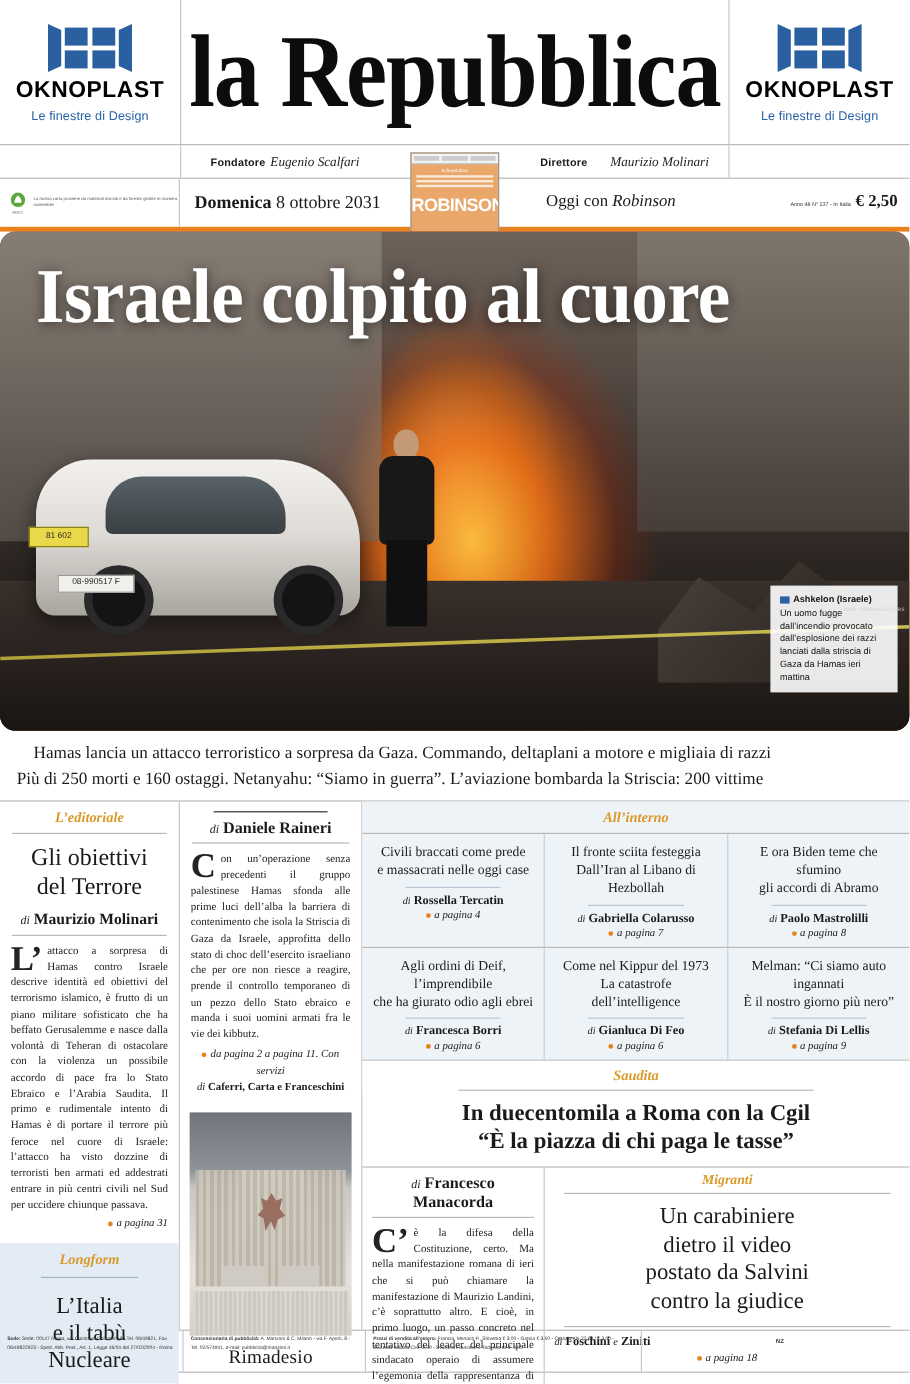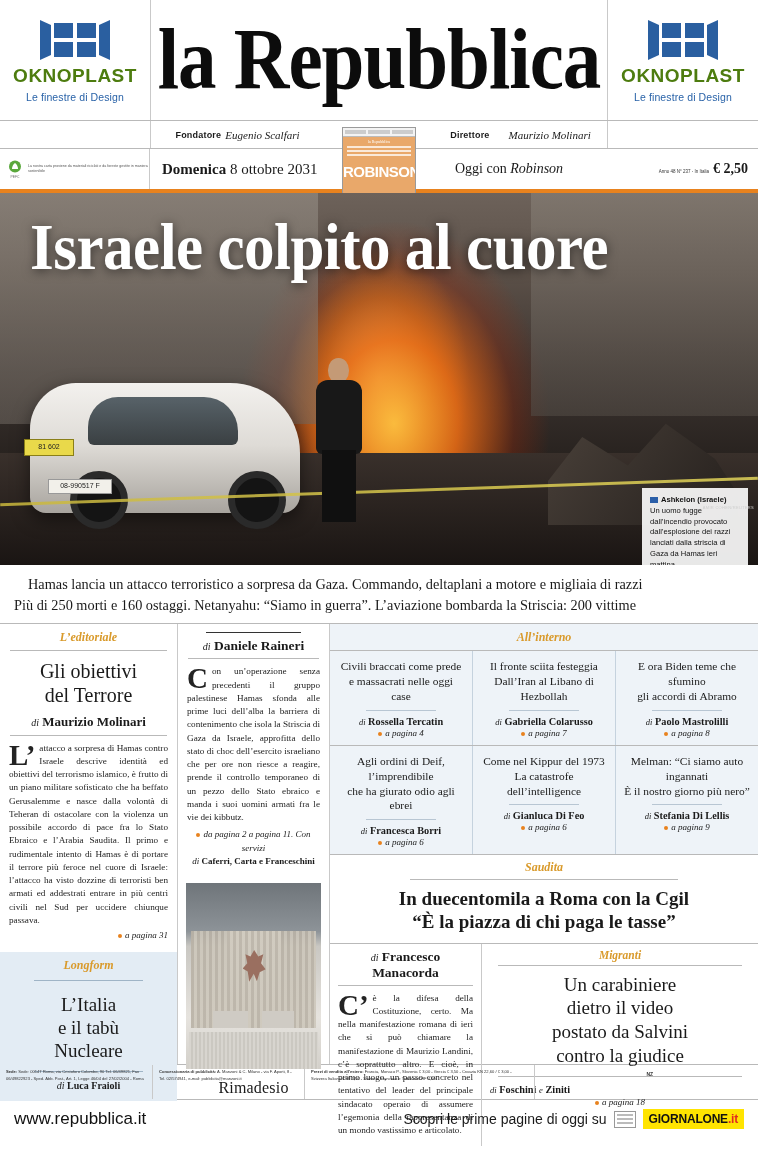--- a/index.html
+++ b/index.html
@@ -5,21 +5,21 @@
   html,body{margin:0;padding:0;background:#ffffff;}
   body{width:758px;height:1153px;font-family:"Liberation Serif",serif;color:#1a1a1a;overflow:hidden;}
   .page{position:relative;width:758px;height:1153px;background:#fff;}
 
   
   .masthead{display:flex;height:120px;border-bottom:1px solid #b9b9b9;}
   .ad-box{width:150px;display:flex;flex-direction:column;align-items:center;justify-content:center;gap:4px;}
   .ad-box.right{border-left:1px solid #c9c9c9;}
   .ad-box.left{border-right:1px solid #c9c9c9;}
   .okno-glyph{display:flex;align-items:center;justify-content:center;}
-  .okno-name{font-family:"Liberation Sans",sans-serif;font-weight:bold;font-size:19px;letter-spacing:.5px;color:#4d7c0f;}
+  .okno-name{font-family:"Liberation Sans",sans-serif;font-weight:bold;font-size:19px;letter-spacing:.5px;color:#000000;}
   .okno-sub{font-family:"Liberation Sans",sans-serif;font-size:10.5px;color:#2a63a8;letter-spacing:.1px;}
   .title-wrap{flex:1;display:flex;align-items:center;justify-content:center;}
   .title{font-family:"Liberation Serif",serif;font-weight:bold;font-size:77px;line-height:.95;letter-spacing:-1px;color:#0c0c0c;transform:scaleY(1.12);}
 
   
   .credits{display:flex;height:27px;border-bottom:1px solid #b9b9b9;position:relative;}
   .credits .pad-l{width:150px;border-right:1px solid #c9c9c9;}
   .credits .pad-r{width:150px;border-left:1px solid #c9c9c9;}
   .credits .cell{flex:1;display:flex;align-items:center;justify-content:center;font-size:10.5px;}
   .credits .cell.c1{justify-content:center;padding-right:60px;}
@@ -42,21 +42,21 @@
   .rb-line{height:2px;background:#fff;opacity:.75;margin-bottom:2px;}
   .rb-word{font-family:"Liberation Sans",sans-serif;font-weight:bold;font-size:15px;color:#fff;text-align:center;letter-spacing:-.5px;line-height:1;margin-top:3px;}
   .oggi{font-size:14px;position:absolute;left:305px;}
   .oggi em{font-style:italic;}
   .pricebox{width:150px;display:flex;align-items:baseline;justify-content:flex-end;gap:4px;padding-right:10px;box-sizing:border-box;}
   .anno{font-size:4.5px;color:#333;font-family:"Liberation Sans",sans-serif;}
   .price{font-size:14px;font-weight:bold;text-align:right;}
   .accentbar{height:4px;background:#e8821e;}
 
   
-  .photo{position:relative;height:372px;overflow:hidden;background:#c2410c;}
+  .photo{position:relative;height:416px;overflow:hidden;background:#c2410c;border-radius:13px;}
   .ph-sky{position:absolute;inset:0;background:
      radial-gradient(ellipse 200px 260px at 52% 62%, rgba(255,190,60,.95) 0%, rgba(240,110,20,.85) 32%, rgba(150,40,10,.35) 60%, rgba(0,0,0,0) 78%),
      radial-gradient(ellipse 120px 180px at 50% 50%, rgba(255,240,170,.8) 0%, rgba(250,150,30,.4) 45%, rgba(0,0,0,0) 75%),
      linear-gradient(180deg,#6d625a 0%,#5b5048 22%,#3c3430 48%,#221d1a 78%,#14100e 100%);}
   .ph-bldg{position:absolute;left:0;top:0;width:42%;height:62%;background:linear-gradient(180deg,#9a938a,#6f6861);opacity:.55;}
   .ph-rightwall{position:absolute;right:0;top:0;width:30%;height:60%;background:linear-gradient(180deg,#8a8279,#514a44);opacity:.6;}
   .ph-ground{position:absolute;left:0;bottom:0;width:100%;height:30%;background:linear-gradient(180deg,#39302b,#1a1513);}
   .ph-car{position:absolute;left:30px;top:190px;width:270px;height:130px;background:linear-gradient(180deg,#f3f1ee 0%,#dedbd6 48%,#a8a49e 100%);border-radius:46px 70px 18px 16px;box-shadow:0 6px 18px rgba(0,0,0,.5);}
   .ph-win{position:absolute;left:58px;top:14px;width:150px;height:48px;background:linear-gradient(180deg,#3d4a52,#1d2428);border-radius:30px 34px 6px 6px;opacity:.85;}
   .ph-wheel{position:absolute;bottom:-16px;width:44px;height:44px;border-radius:50%;background:#141414;border:7px solid #2a2a2a;}
@@ -74,21 +74,21 @@
   .capbox .cap-t{font-weight:bold;}
   .capbox .flag{display:inline-block;width:8px;height:6px;background:#2b5fa8;margin-right:3px;vertical-align:middle;}
 
   
   .summary{padding:9px 14px 8px 14px;border-bottom:1px solid #b9b9b9;}
   .summary p{margin:0;font-size:14.3px;line-height:1.45;text-align:justify;}
   .summary p:first-child{text-indent:14px;}
 
   
   .body-grid{display:flex;height:440px;}
-  .col-left{width:178px;border-right:1px solid #c9c9c9;box-sizing:border-box;}
+  .col-left{width:150px;border-right:1px solid #c9c9c9;box-sizing:border-box;}
   .col-mid{width:152px;border-right:1px solid #c9c9c9;box-sizing:border-box;}
   .col-right{flex:1;}
 
   .kicker{text-align:center;color:#d99a2b;font-style:italic;font-weight:bold;font-size:12px;padding:6px 0 5px;}
   .rule{height:1px;background:#b9b9b9;margin:0 10px;}
 
   .edit-title{text-align:center;font-size:20px;line-height:1.18;padding:9px 6px 6px;}
   .byline{text-align:center;font-size:13px;padding-bottom:5px;}
   .byline i{font-style:italic;font-size:10px;}
   .byline b{font-weight:bold;}

